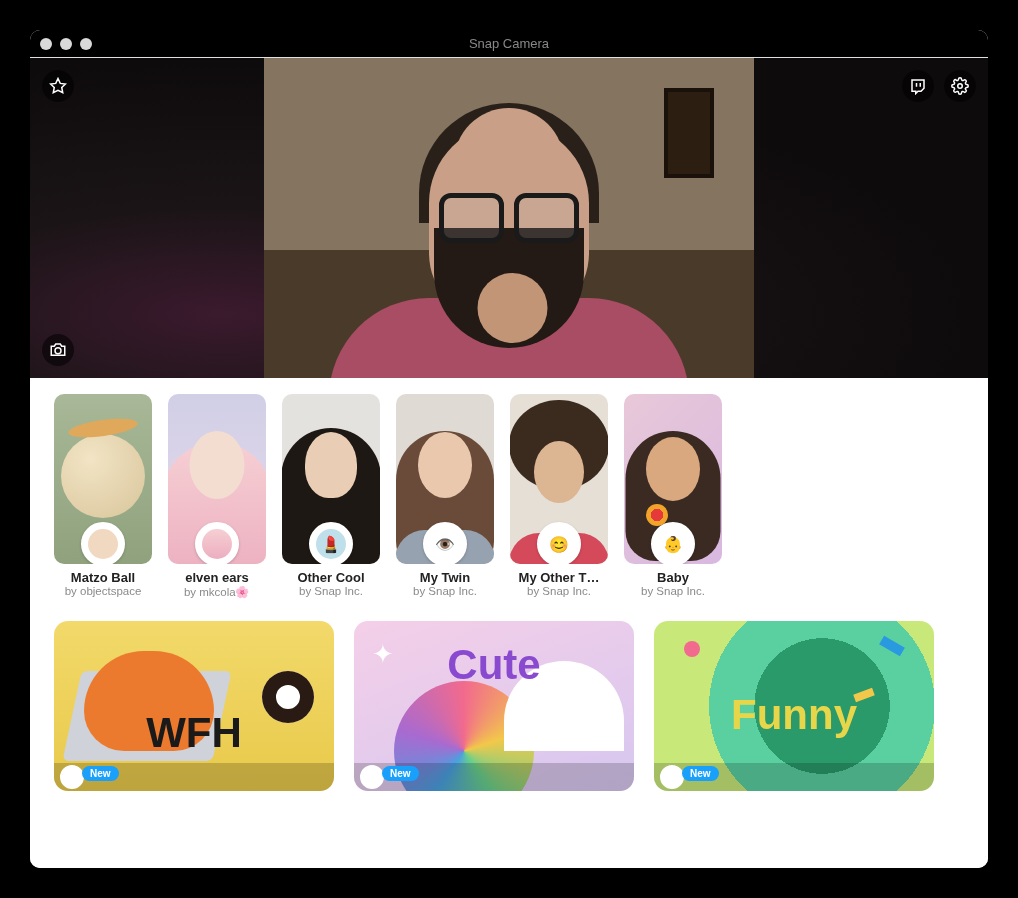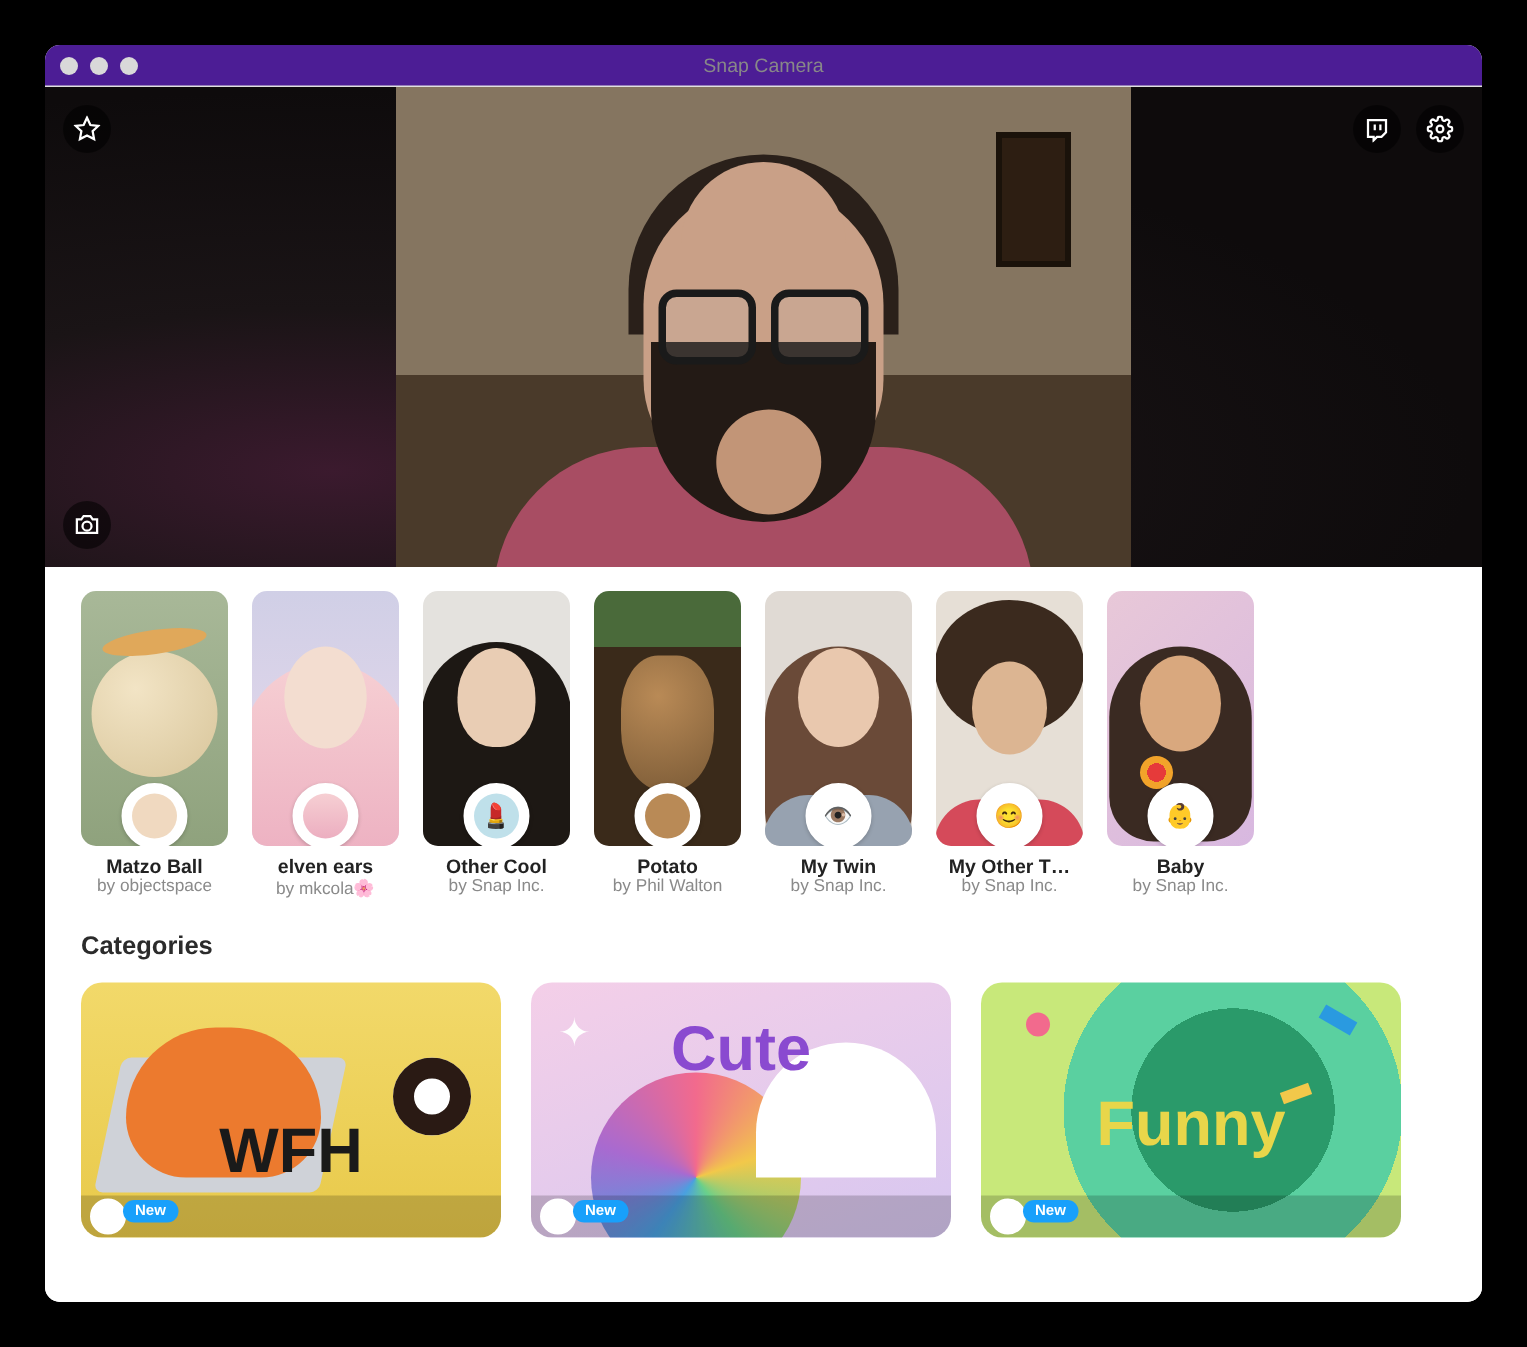--- a/index.html
+++ b/index.html
@@ -18,21 +18,21 @@
     height: 838px;
     background: #fff;
     border-radius: 10px;
     overflow: hidden;
     box-shadow: 0 20px 60px rgba(0,0,0,0.5);
     display: flex;
     flex-direction: column;
   }
   .titlebar {
     height: 28px;
-    background: #4c1d95;
+    background: #000000;
     display: flex;
     align-items: center;
     padding: 0 10px;
     position: relative;
     border-bottom: 1px solid #e0e0e0;
     flex-shrink: 0;
   }
   .traffic {
     display: flex;
     gap: 8px;
@@ -346,30 +346,20 @@
             <div class="hair"></div>
             <div class="face"></div>
           <div class="avatar">
               <div style="width:30px;height:30px;border-radius:50%;background:#bfe0ea;display:flex;align-items:center;justify-content:center;">💄</div>
             </div>
         </div>
         <div class="lens-name">Other Cool</div>
         <div class="lens-author">by Snap Inc.</div>
       </div>
       <div class="lens">
-        <div class="thumb t3">
-            <div class="pot"></div>
-          <div class="avatar">
-              <div style="width:30px;height:30px;border-radius:50%;background:#b98a56;"></div>
-            </div>
-        </div>
-        <div class="lens-name">Potato</div>
-        <div class="lens-author">by Phil Walton</div>
-      </div>
-      <div class="lens">
         <div class="thumb t5">
             <div class="hair"></div>
             <div class="face"></div>
             <div class="jacket"></div>
           <div class="avatar">
               <div style="width:30px;height:30px;border-radius:50%;background:#fff;display:flex;align-items:center;justify-content:center;">👁️</div>
             </div>
         </div>
         <div class="lens-name">My Twin</div>
         <div class="lens-author">by Snap Inc.</div>
@@ -393,21 +383,20 @@
             <div class="bow"></div>
           <div class="avatar">
               <div style="width:30px;height:30px;border-radius:50%;background:#fff;display:flex;align-items:center;justify-content:center;">👶</div>
             </div>
         </div>
         <div class="lens-name">Baby</div>
         <div class="lens-author">by Snap Inc.</div>
       </div>
     </div>
 
-    <div class="section-title" style="margin-bottom:14px;">Categories</div>
 
     <div class="categories-row">
       <div class="cat-card c0">
         <div class="laptop"></div>
           <div class="cat"></div>
           <div class="cup"></div>
         <div class="cat-title">WFH</div>
         <div class="cat-strip"></div>
         <div class="cat-circle"></div>
         <div class="new-badge">New</div>

